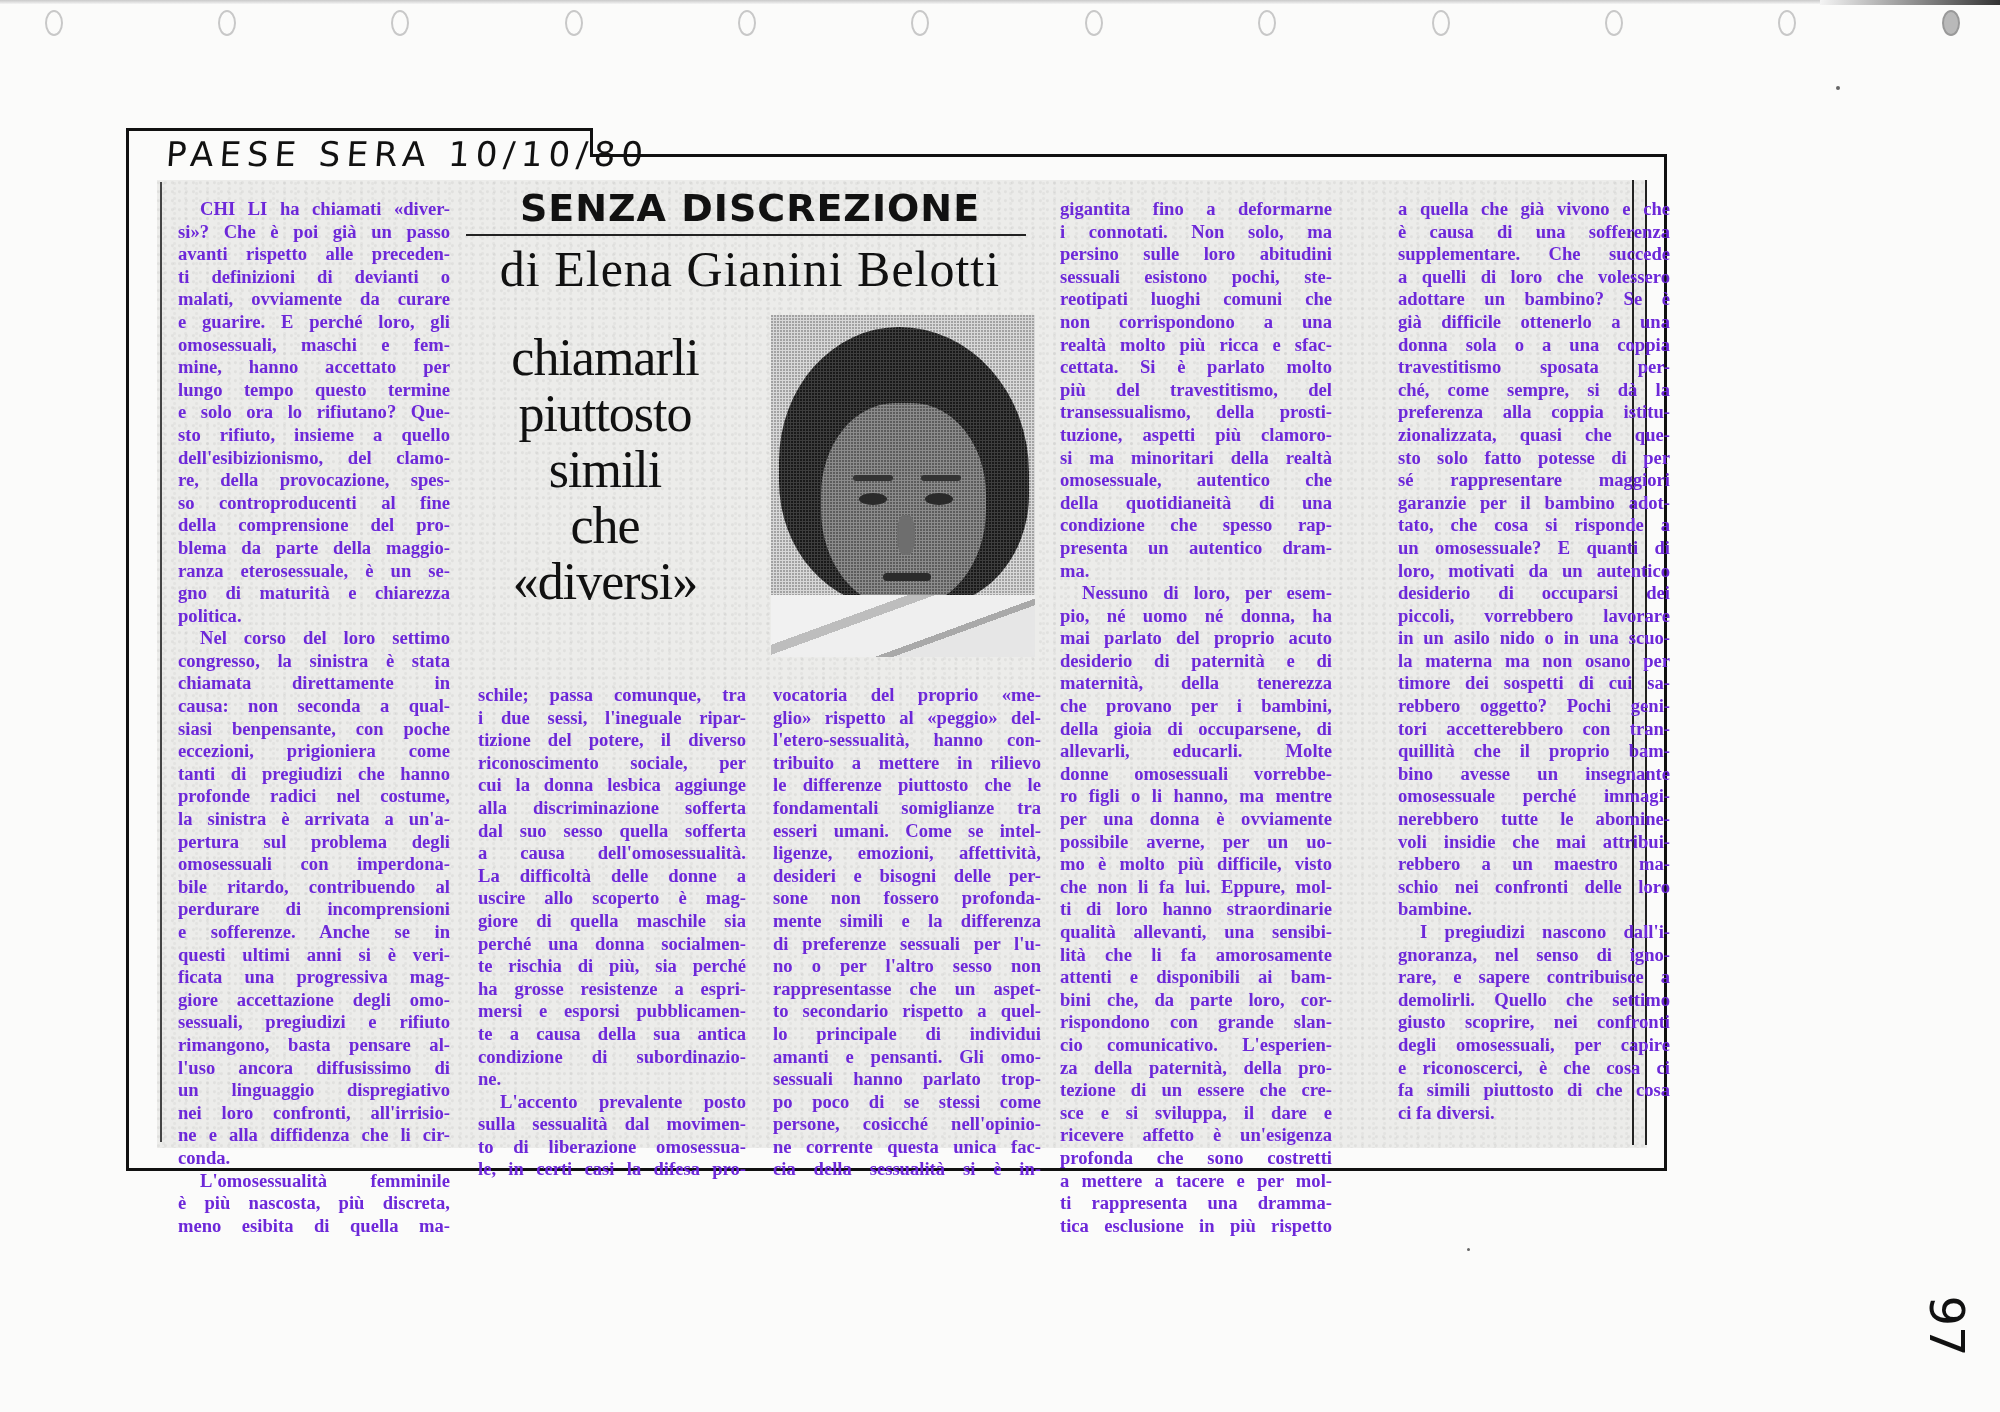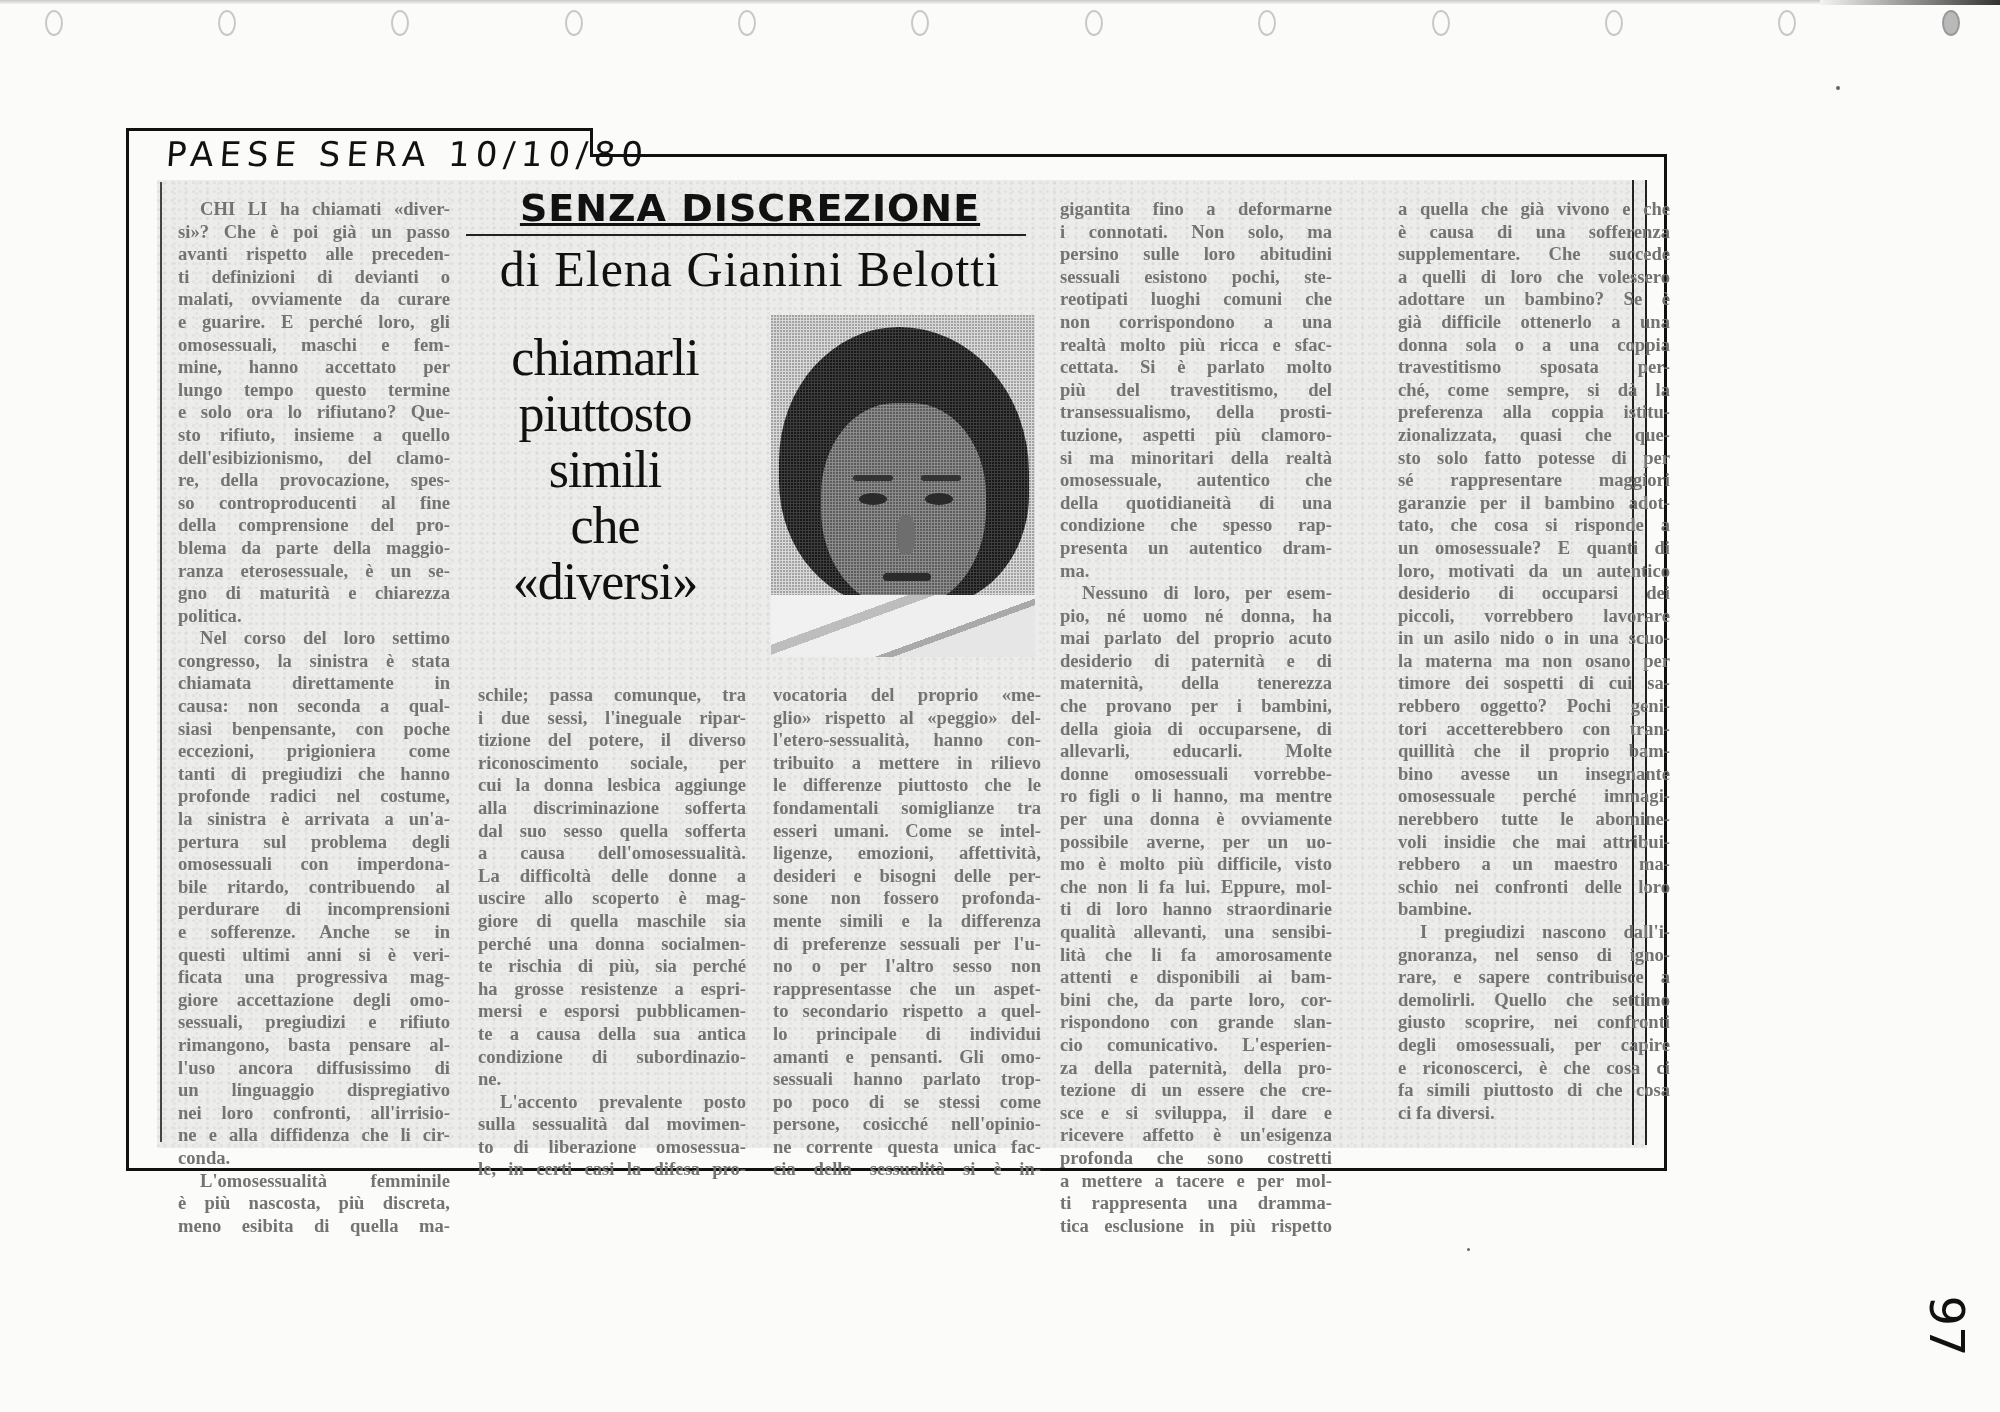--- a/index.html
+++ b/index.html
@@ -31,28 +31,28 @@
   }
   .clip {
     position:absolute; left:157px; top:180px; width:1490px; height:968px;
     background:
       radial-gradient(circle at 20% 30%, rgba(0,0,0,0.05) 0 1px, transparent 2px) 0 0/7px 9px,
       radial-gradient(circle at 60% 70%, rgba(0,0,0,0.04) 0 1px, transparent 2px) 0 0/11px 5px,
       #ececea;
   }
   .col {
     position:absolute; font-family:"Liberation Serif", serif; font-weight:bold;
-    font-size:18.6px; line-height:22.6px; color:#737373; text-align:justify;
+    font-size:18.6px; line-height:22.6px; color:#6d28d9; text-align:justify;
   }
   .col .line { display:block; text-align:justify; text-align-last:justify; white-space:nowrap; overflow:hidden; }
   .col .line.last { text-align-last:left; }
   .kicker {
     position:absolute; left:505px; top:186px; width:490px; text-align:center;
     font-family:"DejaVu Sans", sans-serif; font-weight:bold; font-size:38px;
-    letter-spacing:1px; color:#111;text-decoration:underline;
+    letter-spacing:1px; color:#111;
   }
   .kicker-rule { position:absolute; left:466px; top:234px; width:560px; height:2px; background:#222; }
   .byline {
     position:absolute; left:470px; top:240px; width:560px; text-align:center;
     font-family:"Liberation Serif", serif; font-size:50px; color:#111; letter-spacing:1px;
   }
   .headline {
     position:absolute; left:470px; top:330px; width:270px; text-align:center;
     font-family:"Liberation Serif", serif; font-size:52px; line-height:56px; color:#111;
     letter-spacing:-1px;

